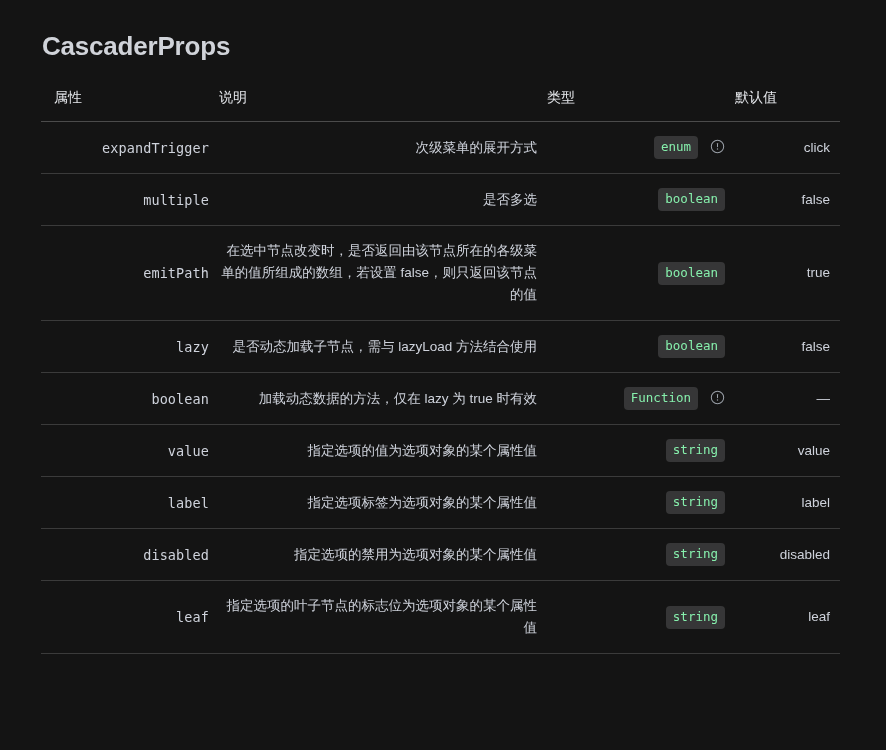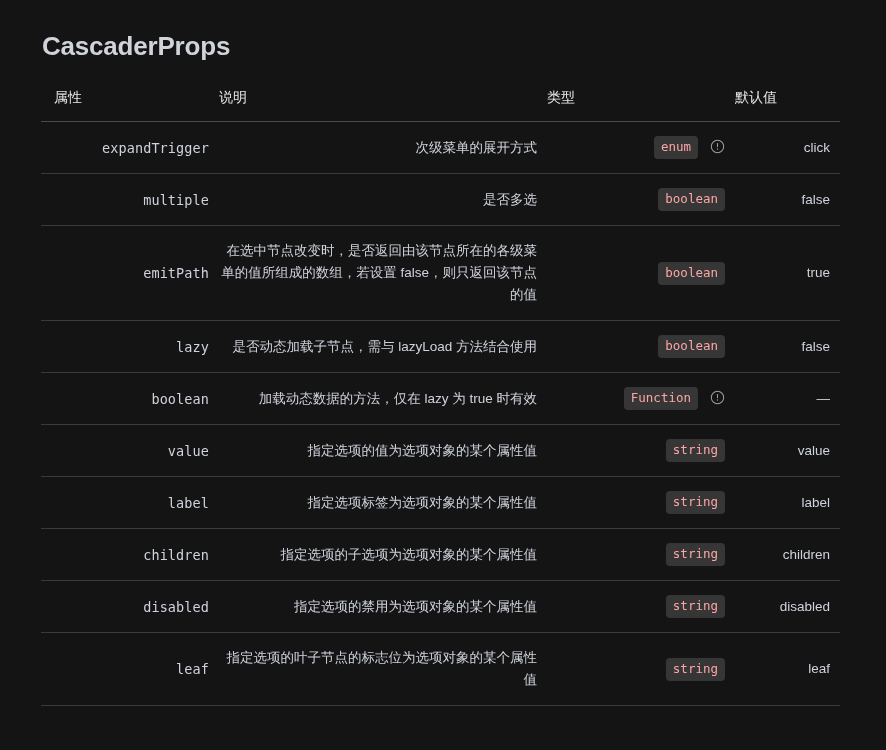--- a/index.html
+++ b/index.html
@@ -91,21 +91,21 @@
 
   td.prop-default {
     color: #cfd3dc;
     font-size: 13.5px;
     white-space: nowrap;
   }
 
   .type-badge {
     display: inline-block;
     background: #363637;
-    color: #fca5a5;
+    color: #86efac;
     border-radius: 4px;
     padding: 3px 7px 4px 7px;
     font-family: "DejaVu Sans Mono", "Liberation Mono", monospace;
     font-size: 12.5px;
     line-height: 16px;
     vertical-align: middle;
   }
 
   .info-icon {
     display: inline-block;
@@ -186,26 +186,20 @@
             <td class="prop-type"><span class="type-badge">string</span></td>
             <td class="prop-default">value</td>
           </tr>
           <tr>
             <td class="prop-name">label</td>
             <td class="prop-desc">指定选项标签为选项对象的某个属性值</td>
             <td class="prop-type"><span class="type-badge">string</span></td>
             <td class="prop-default">label</td>
           </tr>
           <tr>
-            <td class="prop-name">children</td>
-            <td class="prop-desc">指定选项的子选项为选项对象的某个属性值</td>
-            <td class="prop-type"><span class="type-badge">string</span></td>
-            <td class="prop-default">children</td>
-          </tr>
-          <tr>
             <td class="prop-name">disabled</td>
             <td class="prop-desc">指定选项的禁用为选项对象的某个属性值</td>
             <td class="prop-type"><span class="type-badge">string</span></td>
             <td class="prop-default">disabled</td>
           </tr>
           <tr>
             <td class="prop-name">leaf</td>
             <td class="prop-desc">指定选项的叶子节点的标志位为选项对象的某个属性值</td>
             <td class="prop-type"><span class="type-badge">string</span></td>
             <td class="prop-default">leaf</td>

